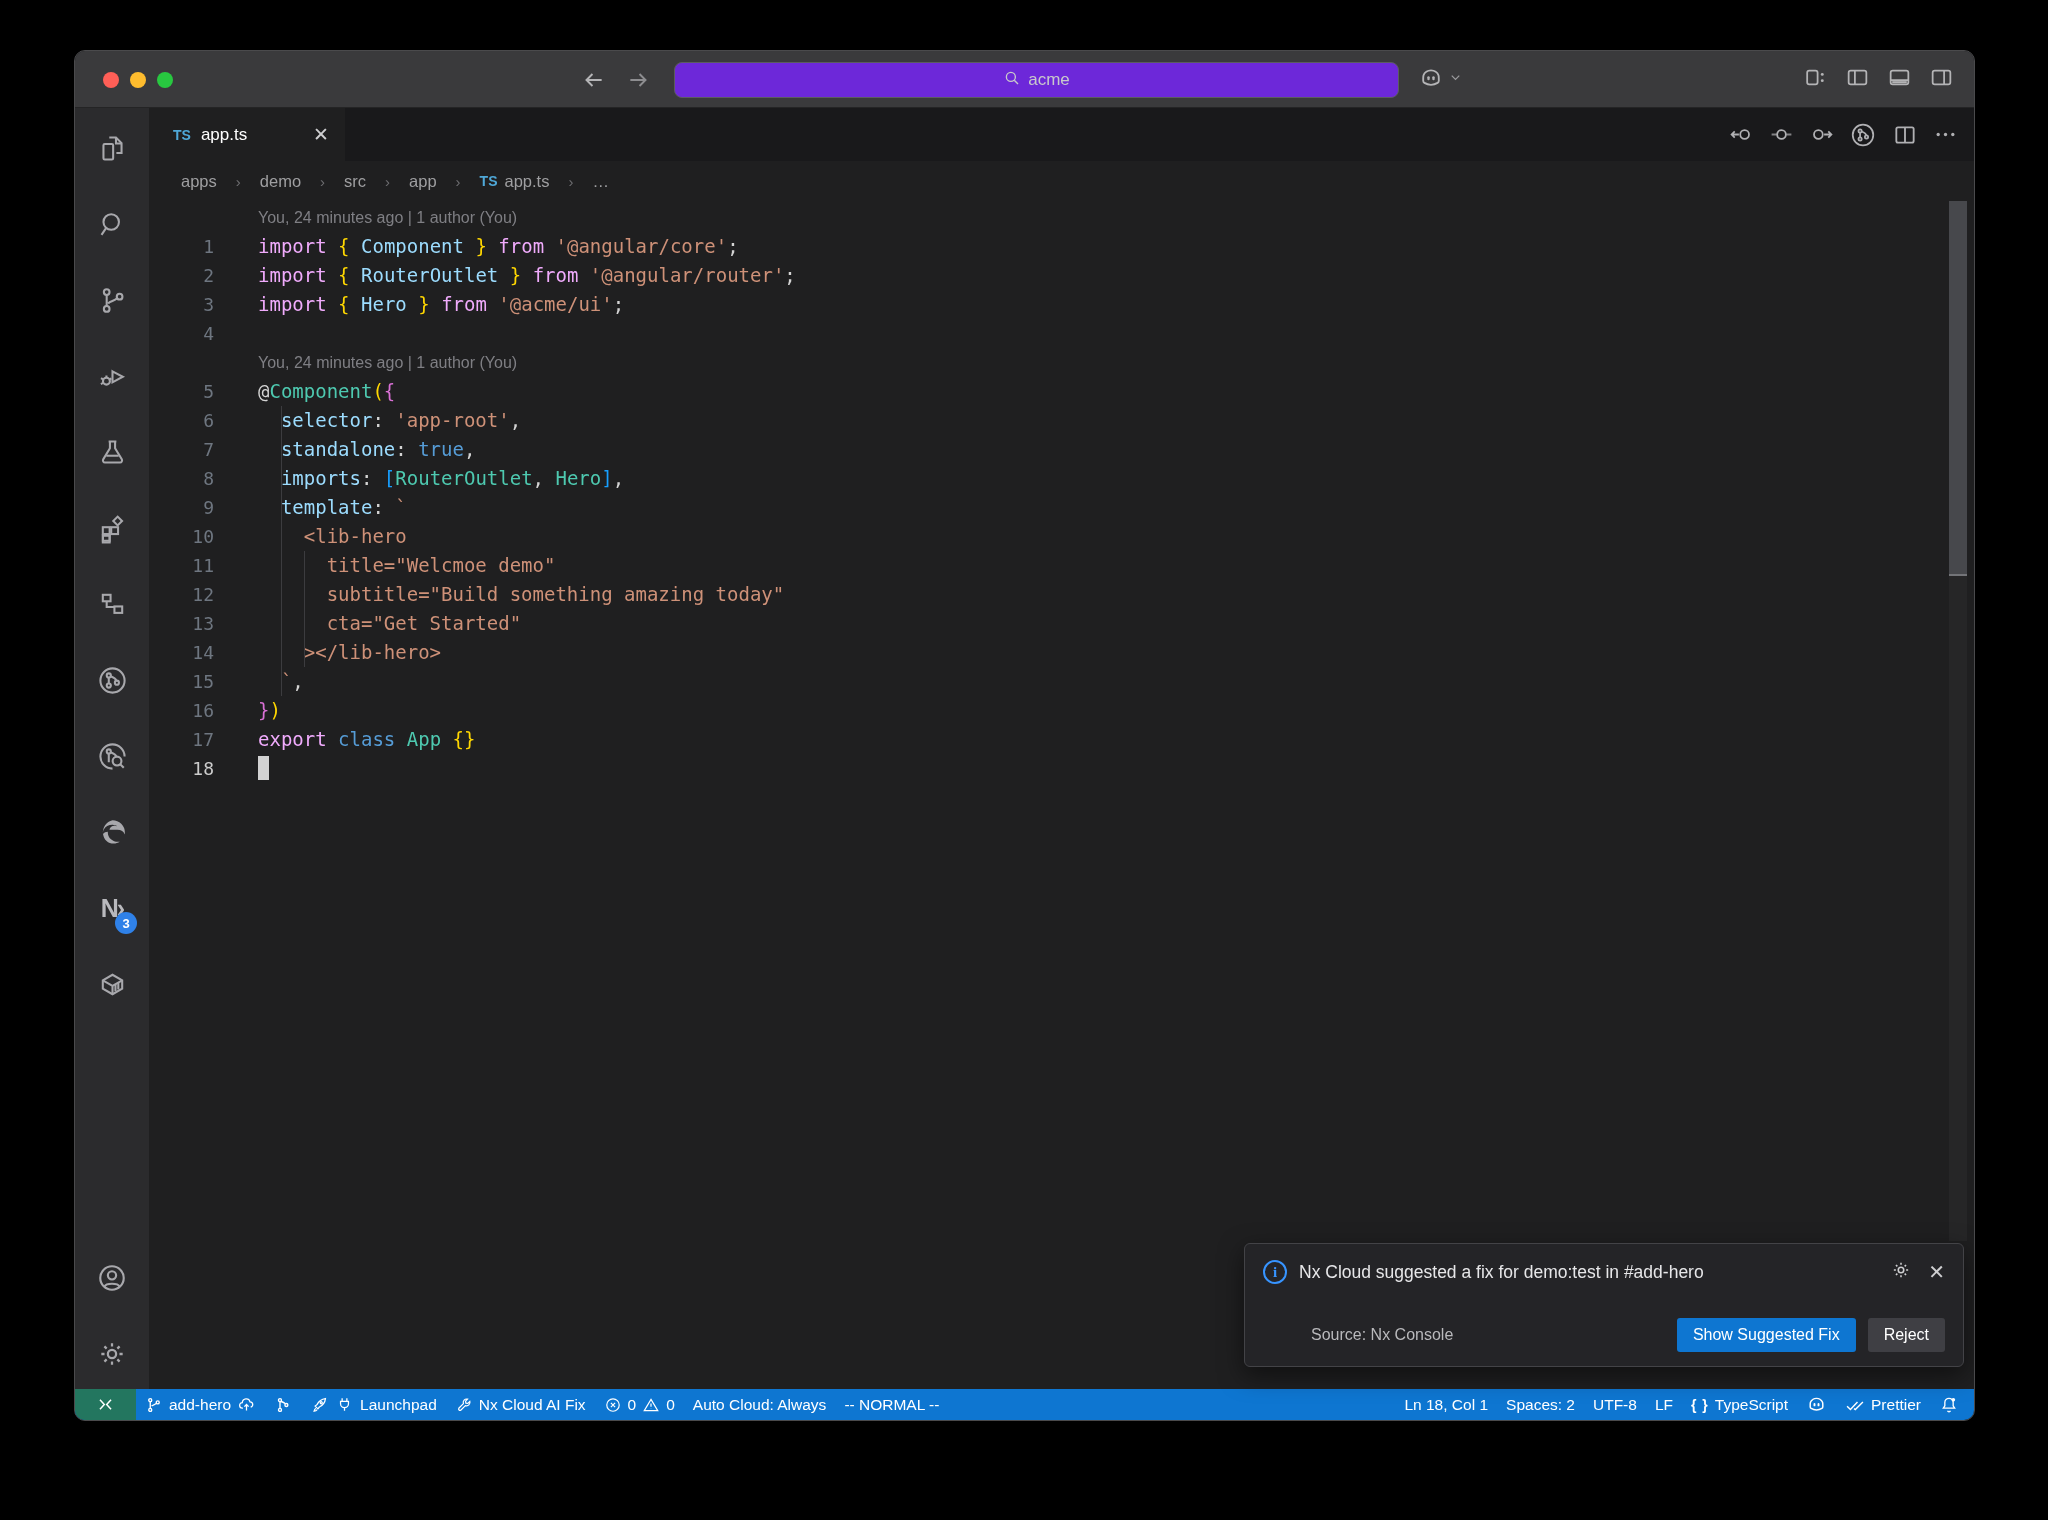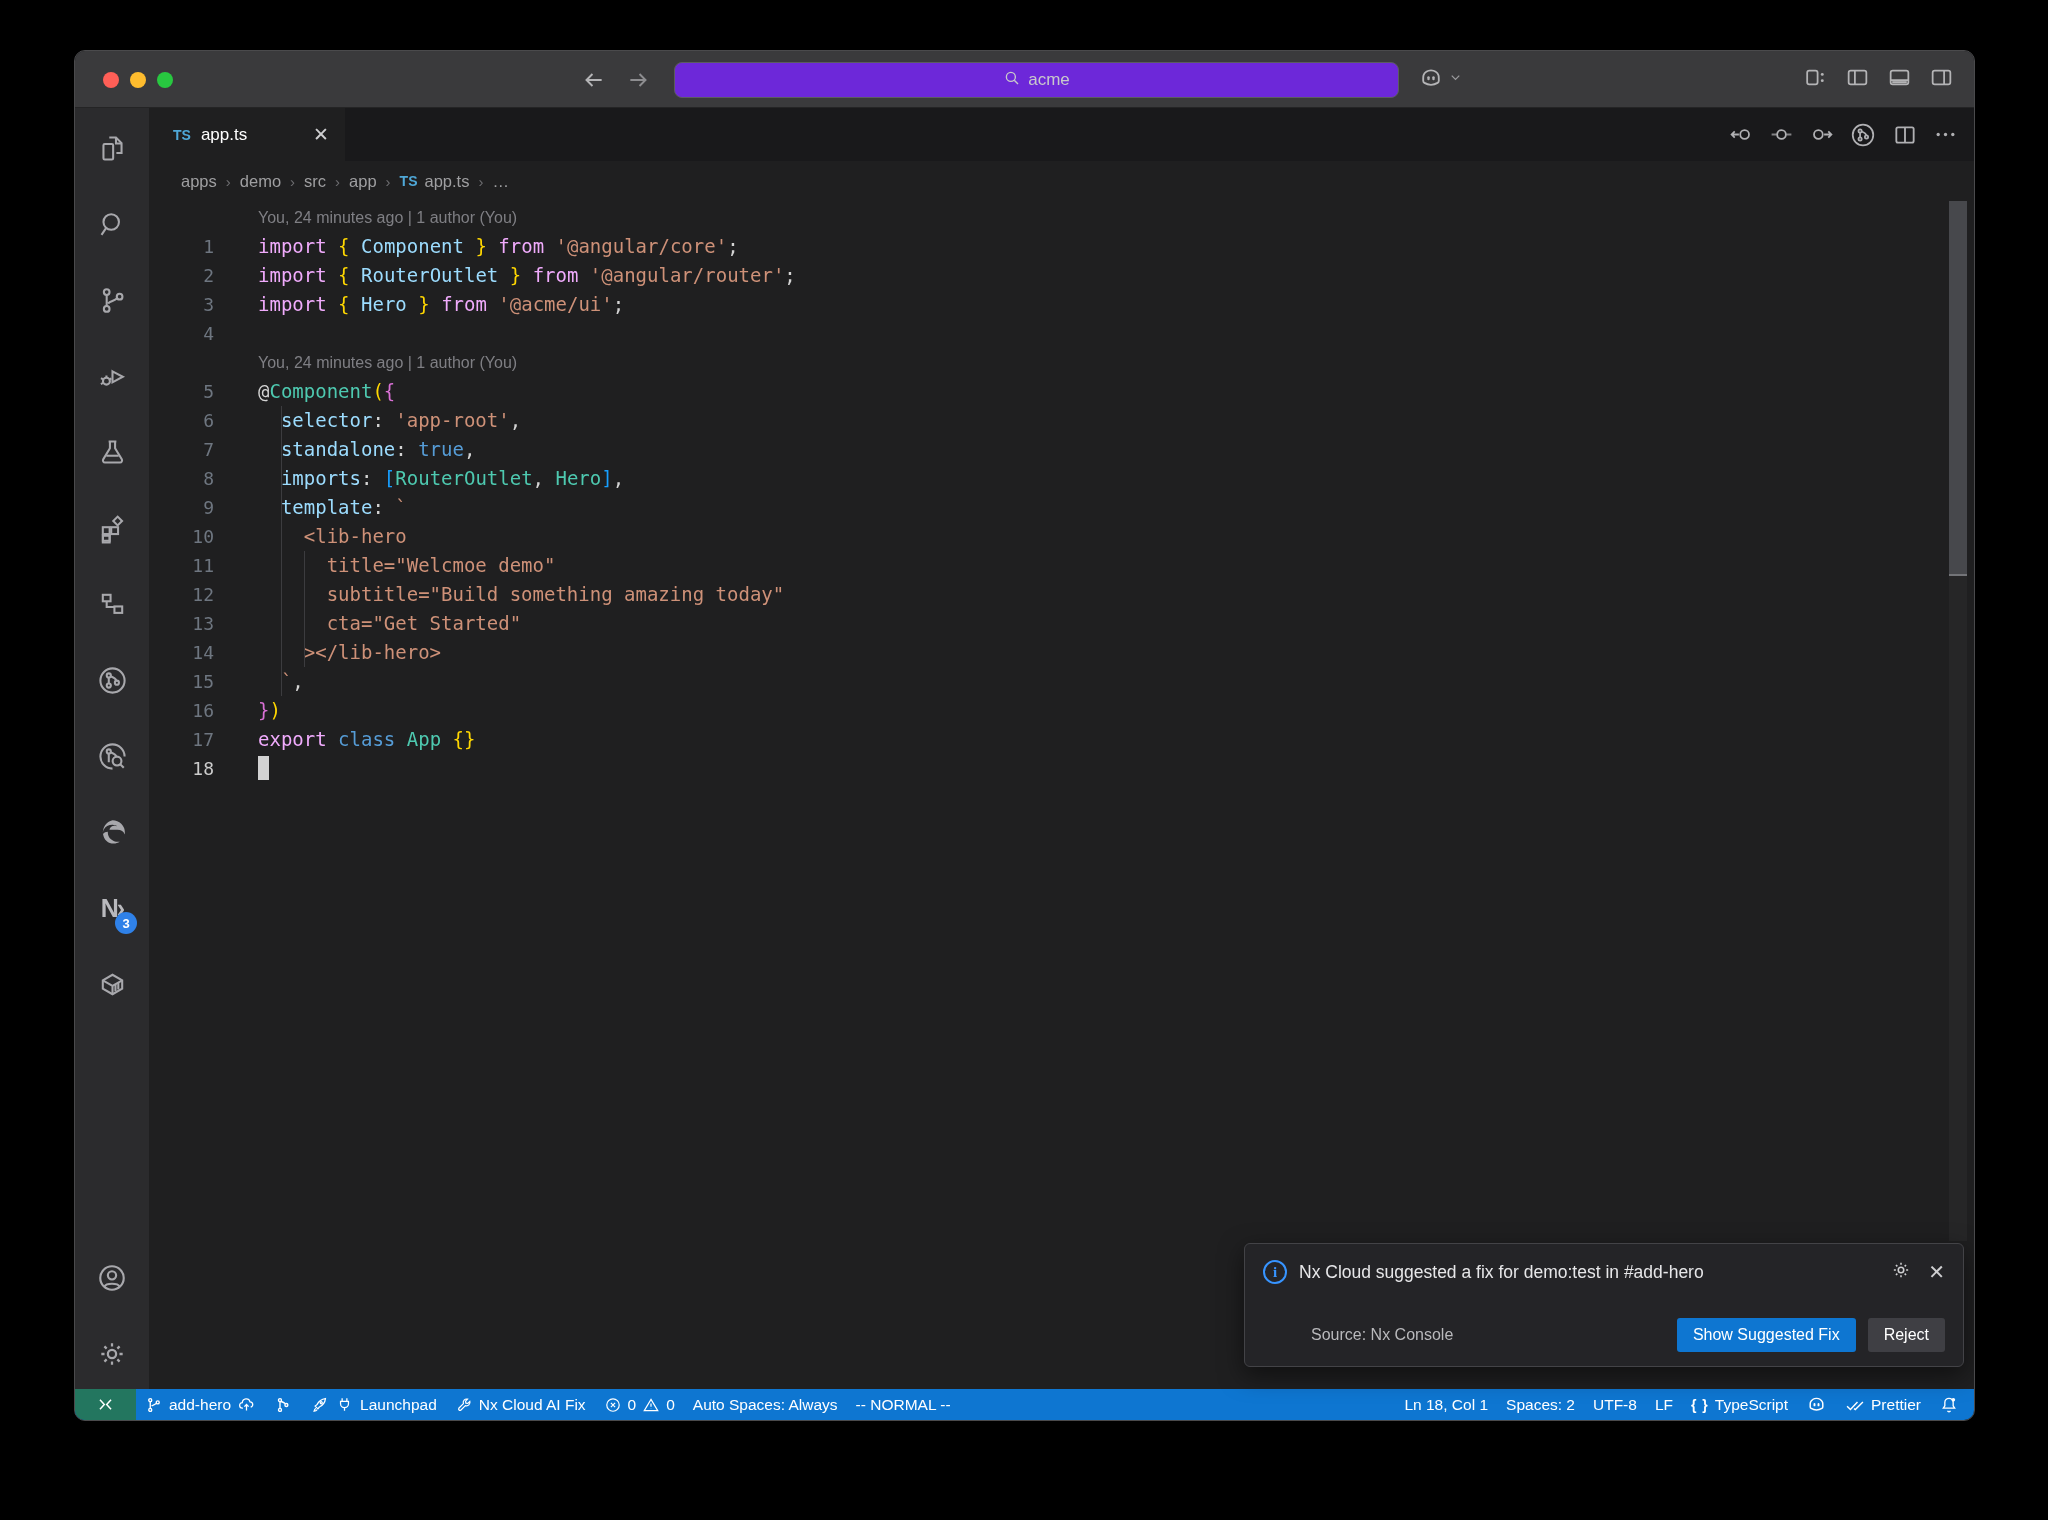--- a/index.html
+++ b/index.html
@@ -40,21 +40,21 @@
   
   .tabbar { height:53px; flex:0 0 auto; background:#19191b; display:flex; position:relative; }
   .tab { width:196px; background:#1f1f20; display:flex; align-items:center; padding:0 16px 0 24px; gap:10px;
     color:#fff; font-size:17px; }
   .ts-badge { color:#4fa8d8; font-weight:bold; font-size:14px; }
   .tab-close { margin-left:auto; color:#cfcfd1; font-size:19px; line-height:1; }
   .editor-actions { position:absolute; right:16px; top:0; height:53px; display:flex; align-items:center; gap:15px; }
   .editor-actions svg { display:block; }
 
   
-  .breadcrumb { height:40px; flex:0 0 auto; display:flex; align-items:center; padding-left:32px; gap:9px;
+  .breadcrumb { height:40px; flex:0 0 auto; display:flex; align-items:center; padding-left:32px; gap:19px;
     color:#9f9fa1; font-size:16.5px; }
   .bc-sep { color:#6d6d70; font-size:15px; }
   .bc-file { display:flex; gap:7px; align-items:center; }
 
   
   .codearea { flex:1; position:relative; overflow:hidden;
     font-family:"DejaVu Sans Mono",monospace; font-size:19px; }
   .codelines { position:absolute; top:2px; left:0; right:0; }
   .cline { height:29px; line-height:29px; white-space:pre; display:flex; }
   .lnum { flex:0 0 65px; text-align:right; color:#6e7680; font-size:18px; }
@@ -452,21 +452,21 @@
           <path d="M9.2 9.2l5.6 5.6M14.8 9.2l-5.6 5.6"></path>
         </svg>
       <span>0</span>
       <svg width="18" height="18" viewBox="0 0 24 24" fill="none" stroke="#fff" stroke-width="1.6">
           <path d="M12 4.5L21 19.5H3z"></path>
           <path d="M12 10v4.2M12 16.6v.4"></path>
         </svg>
       <span>0</span>
     </div>
     <div class="sb-item">
-      <span>Auto Spaces: Always</span>
+      <span>Auto Cloud: Always</span>
     </div>
     <div class="sb-item">
       <span>-- NORMAL --</span>
     </div>
 
     <div class="sb-right">
       <div class="sb-item">
           <span>Ln 18, Col 1</span>
         </div>
       <div class="sb-item">

